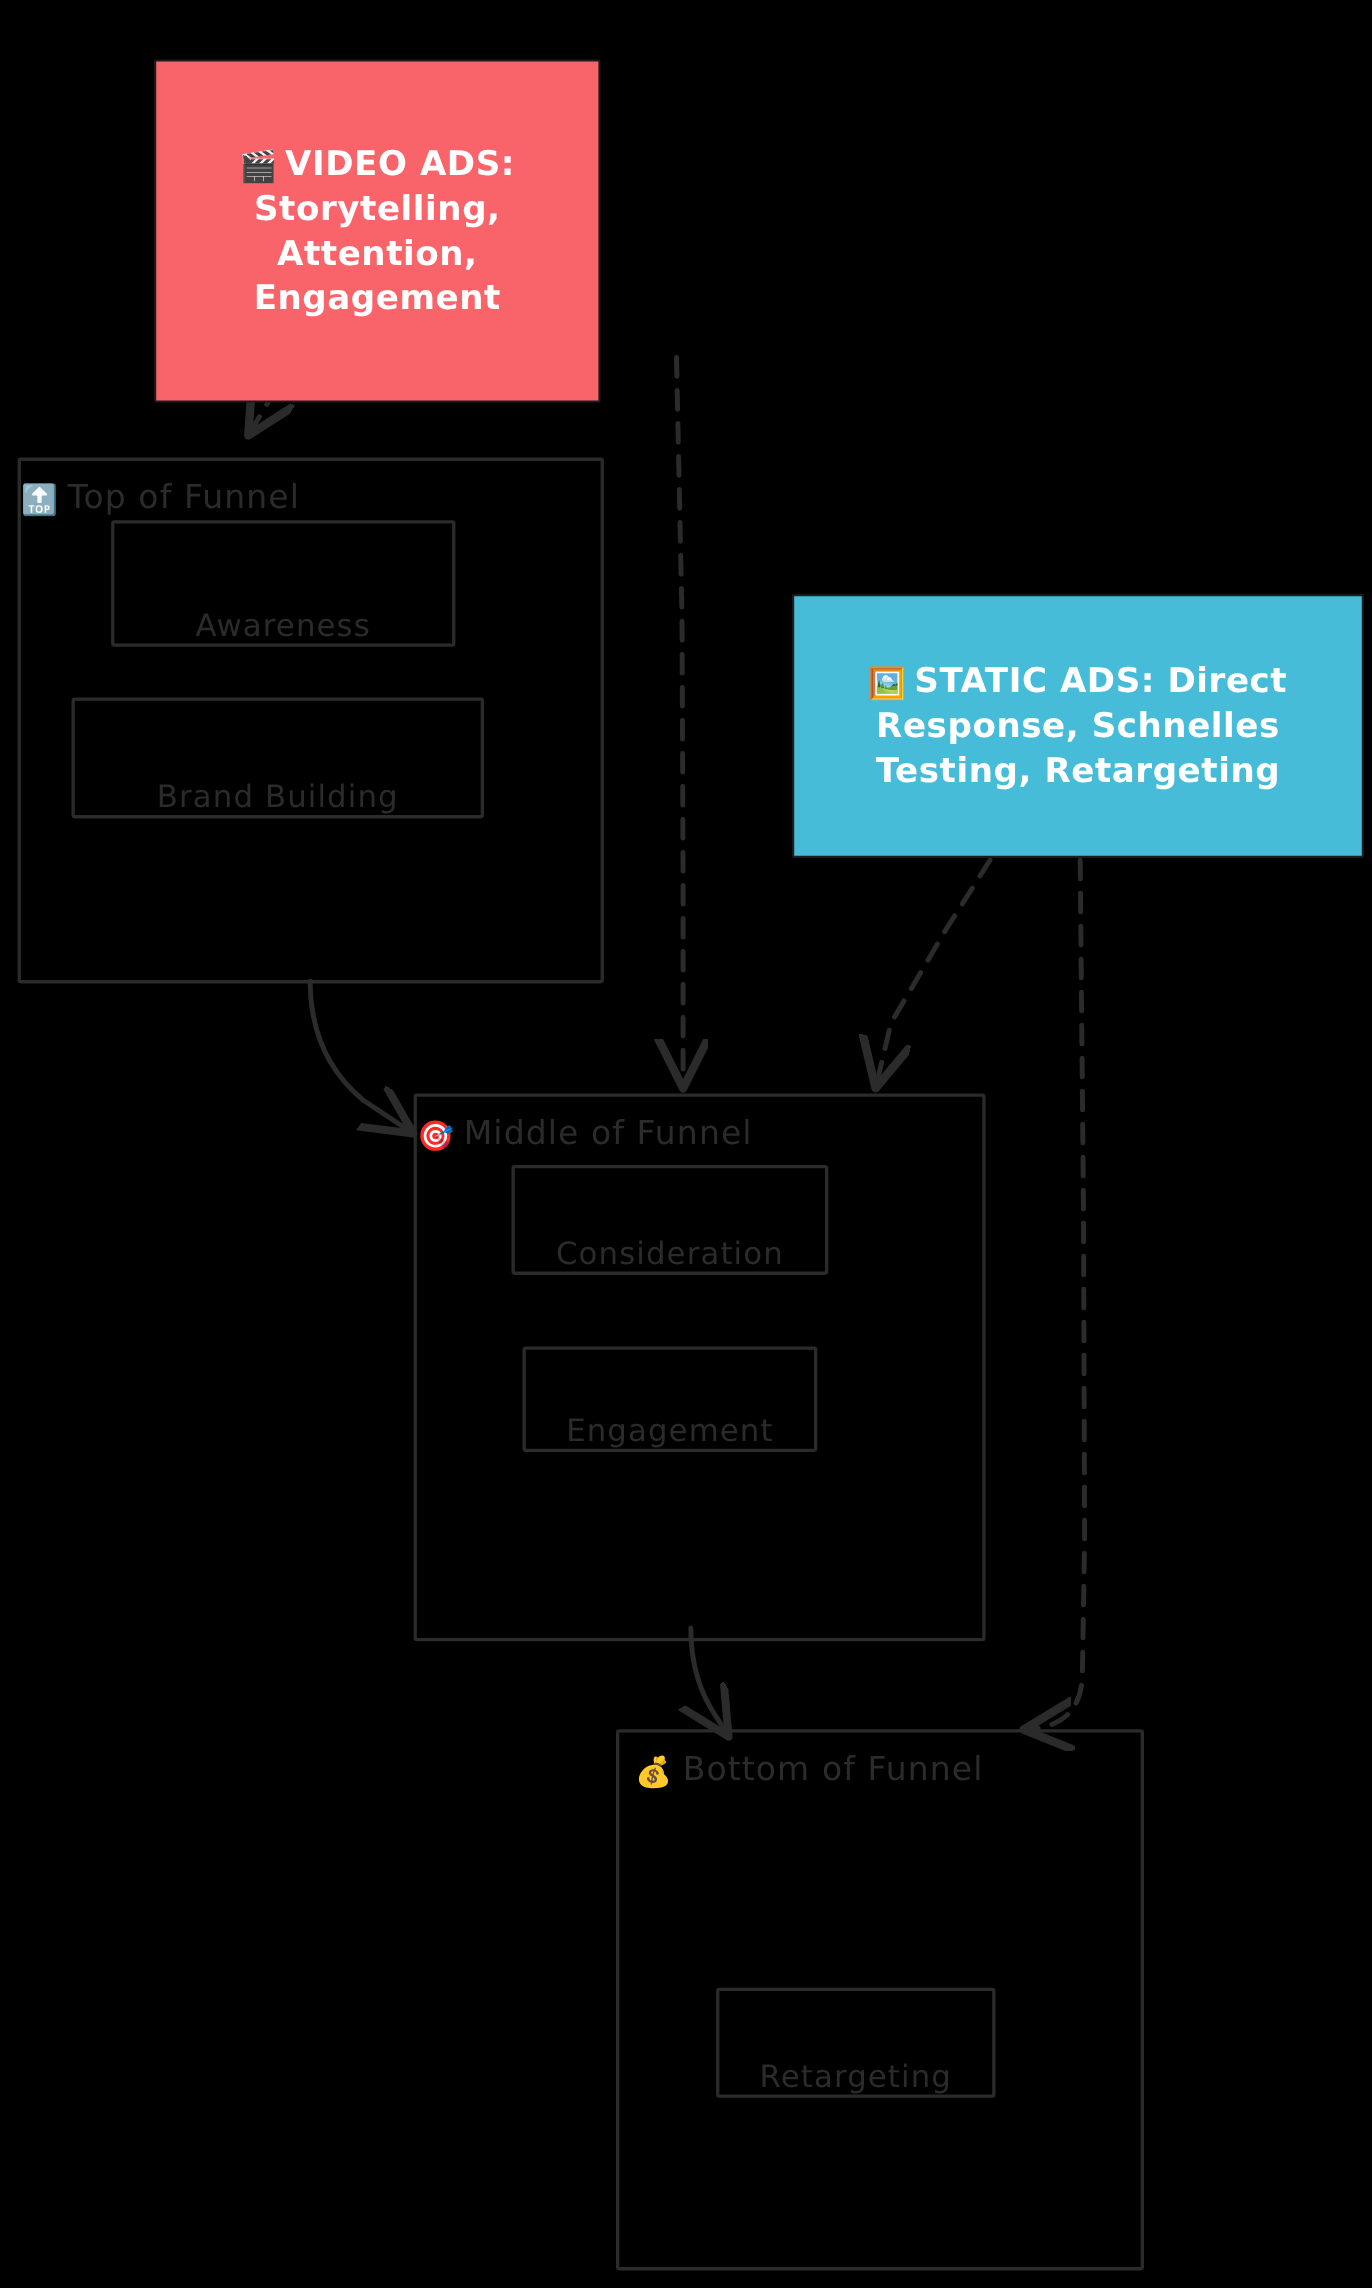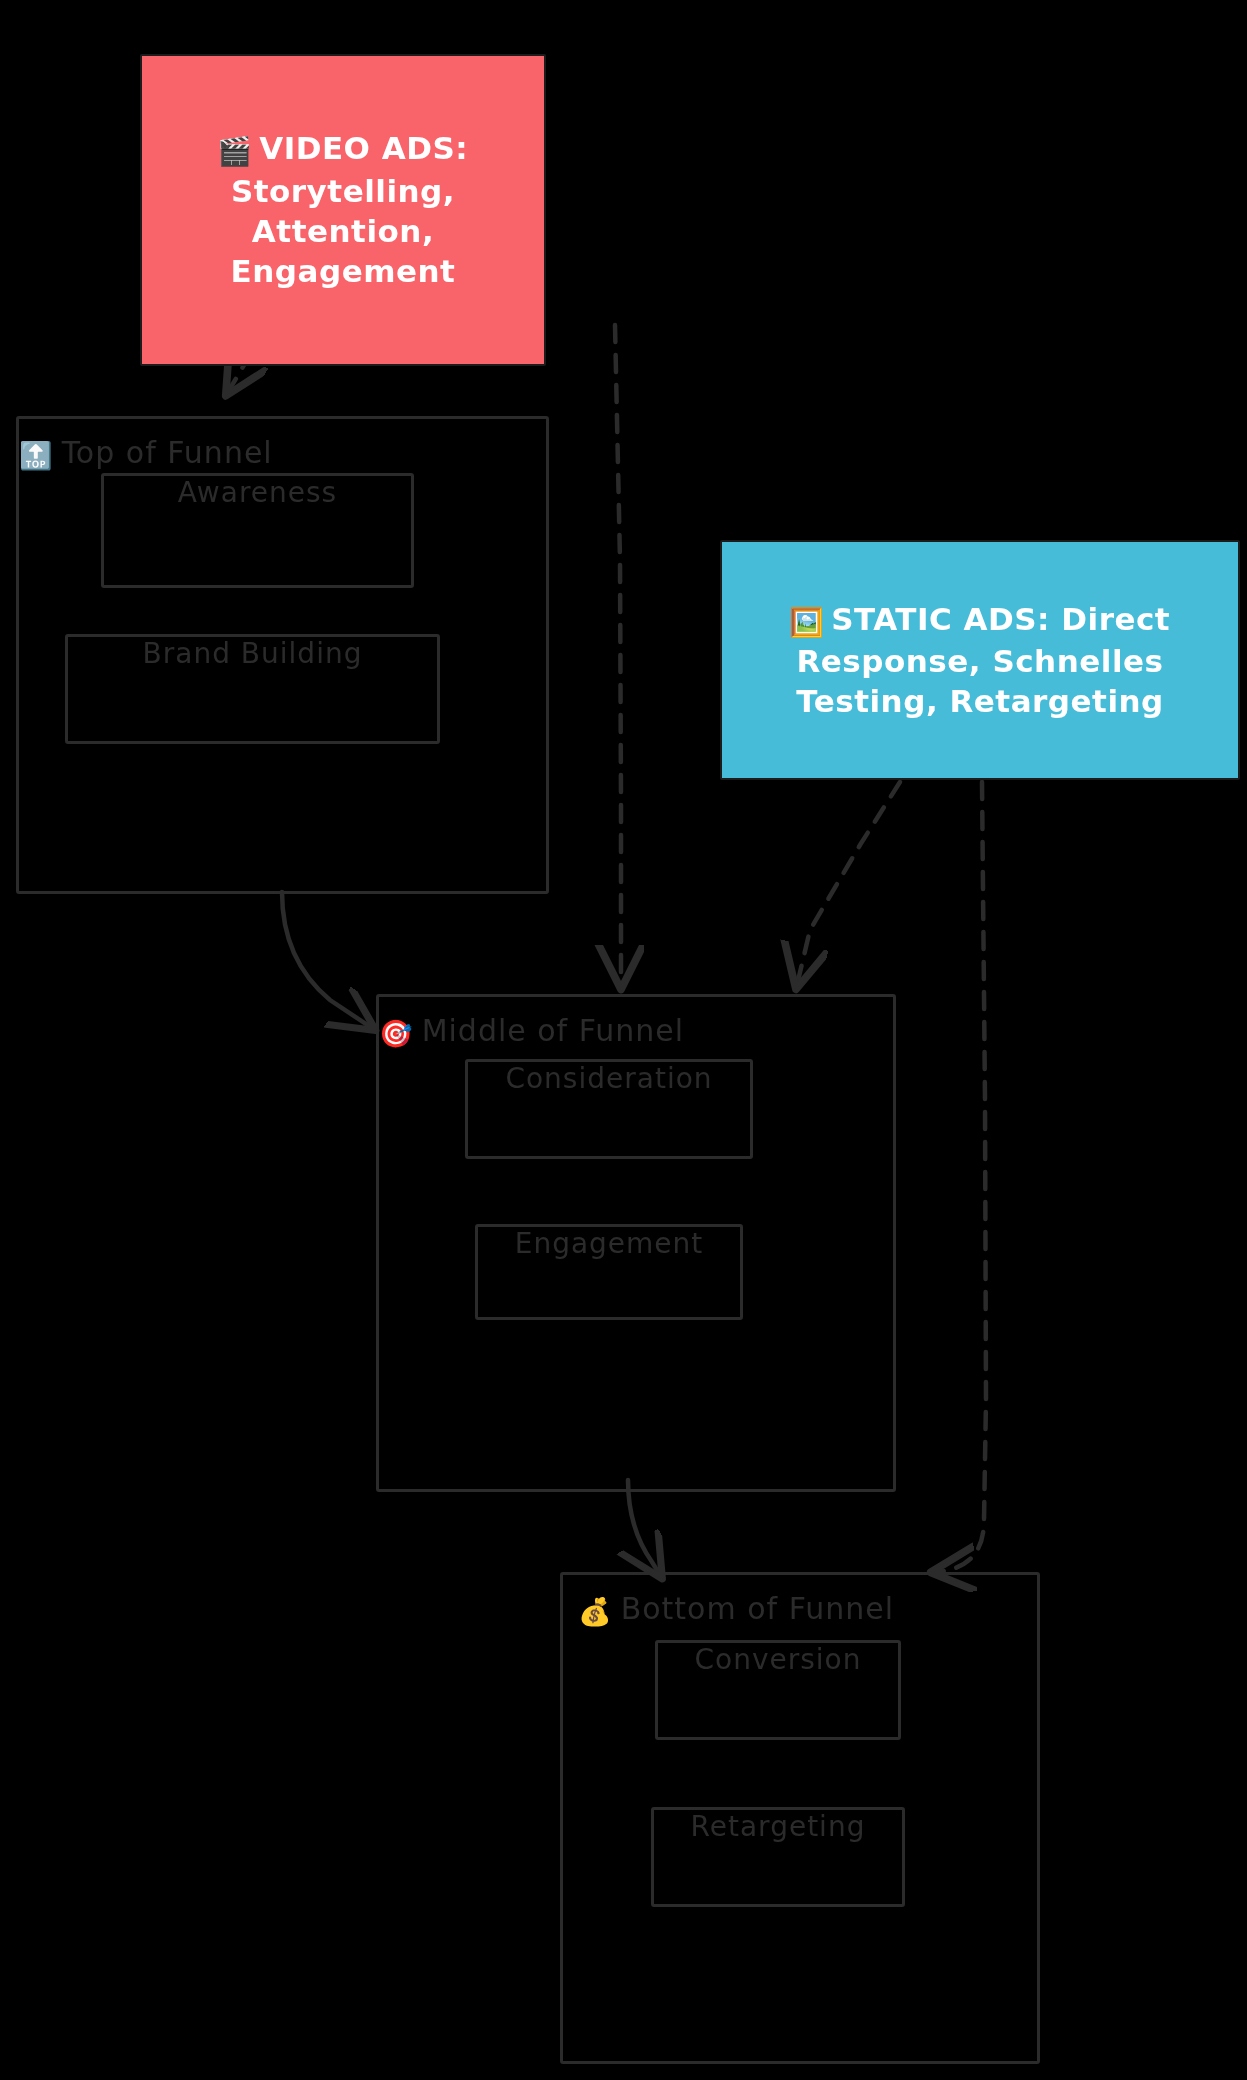--- a/index.html
+++ b/index.html
@@ -48,21 +48,21 @@
     margin-right: 8px;
   }
 
   
   .node {
     position: absolute;
     box-sizing: border-box;
     border: 3px solid #2b2b2b;
     border-radius: 3px;
     display: flex;
-    align-items: flex-start;
+    align-items: flex-end;
     justify-content: center;
     color: #2b2b2b;
     font-size: 28px;
     letter-spacing: 1px;
     background: transparent;
   }
 
   
   .callout {
     position: absolute;
@@ -165,22 +165,19 @@
     <div class="node" style="left:96px; top:227px; width:268px; height:96px;">
       <span>Engagement</span>
     </div>
   </div>
 
   <div class="cluster" style="left:560px; top:1572px; width:480px; height:492px;">
     <div class="cluster-title" style="top:16px;padding-left:15px;">
       <span class="emoji">💰</span><span>Bottom of Funnel</span>
     </div>
 
-    <div class="node" style="left:92px; top:65px; width:246px; height:100px;">
-      <span>Conversion</span>
-    </div>
 
     <div class="node" style="left:88px; top:232px; width:254px; height:100px;">
       <span>Retargeting</span>
     </div>
   </div>
 
 </div>
 
 </body></html>

